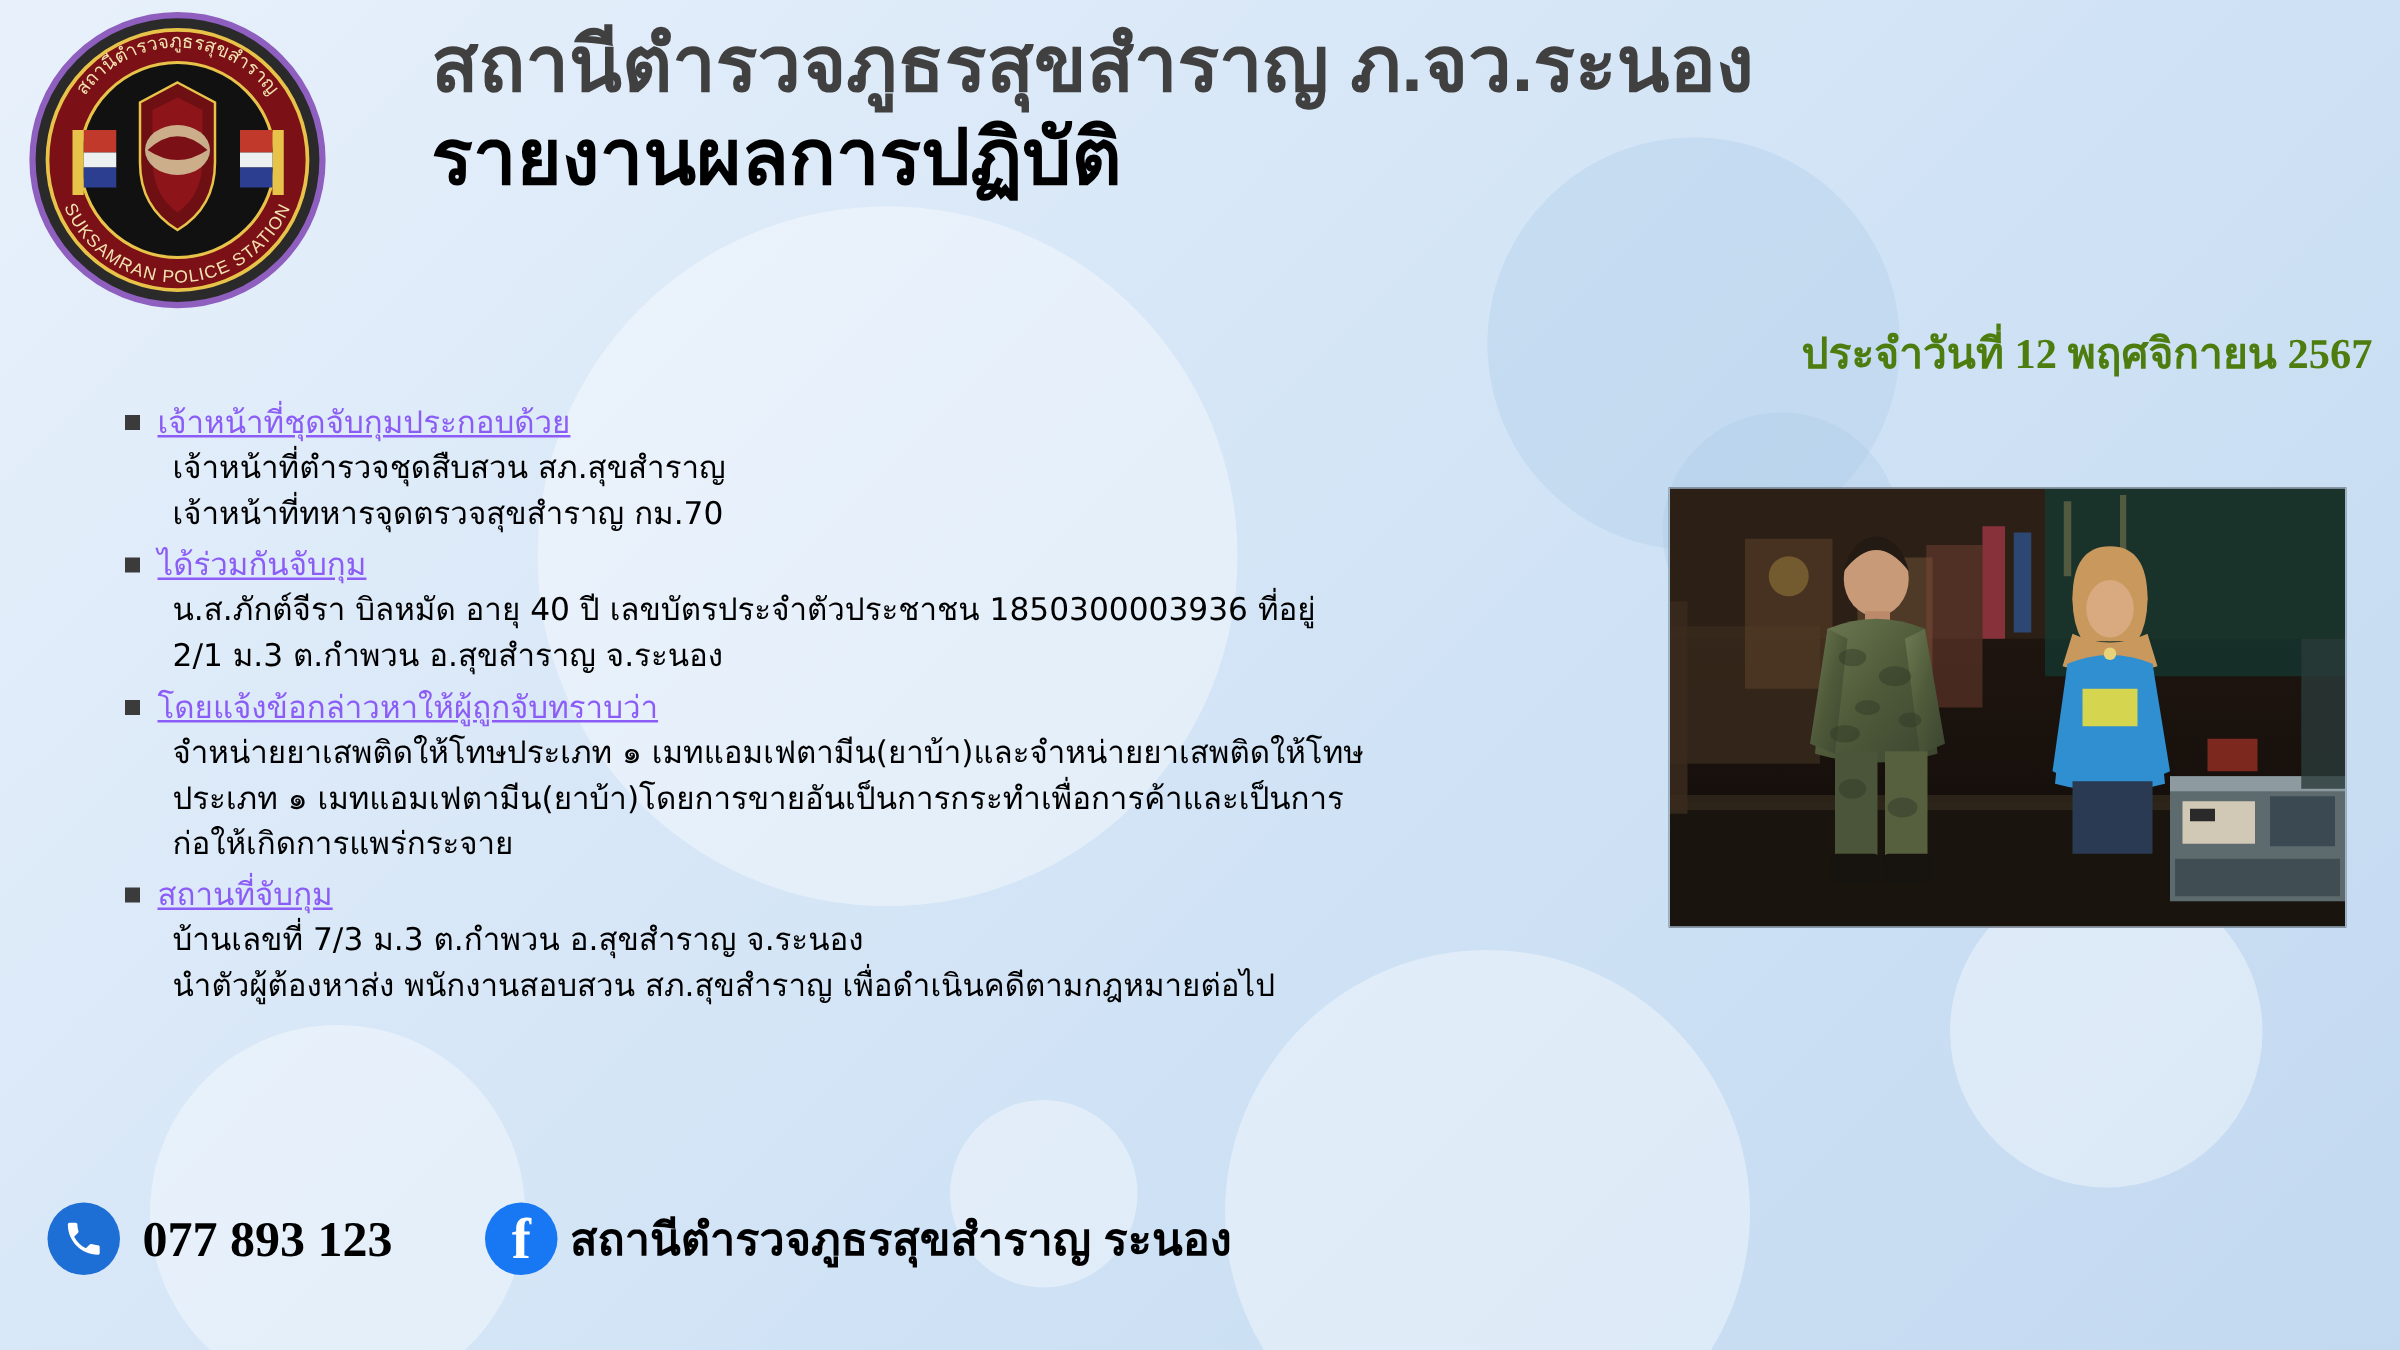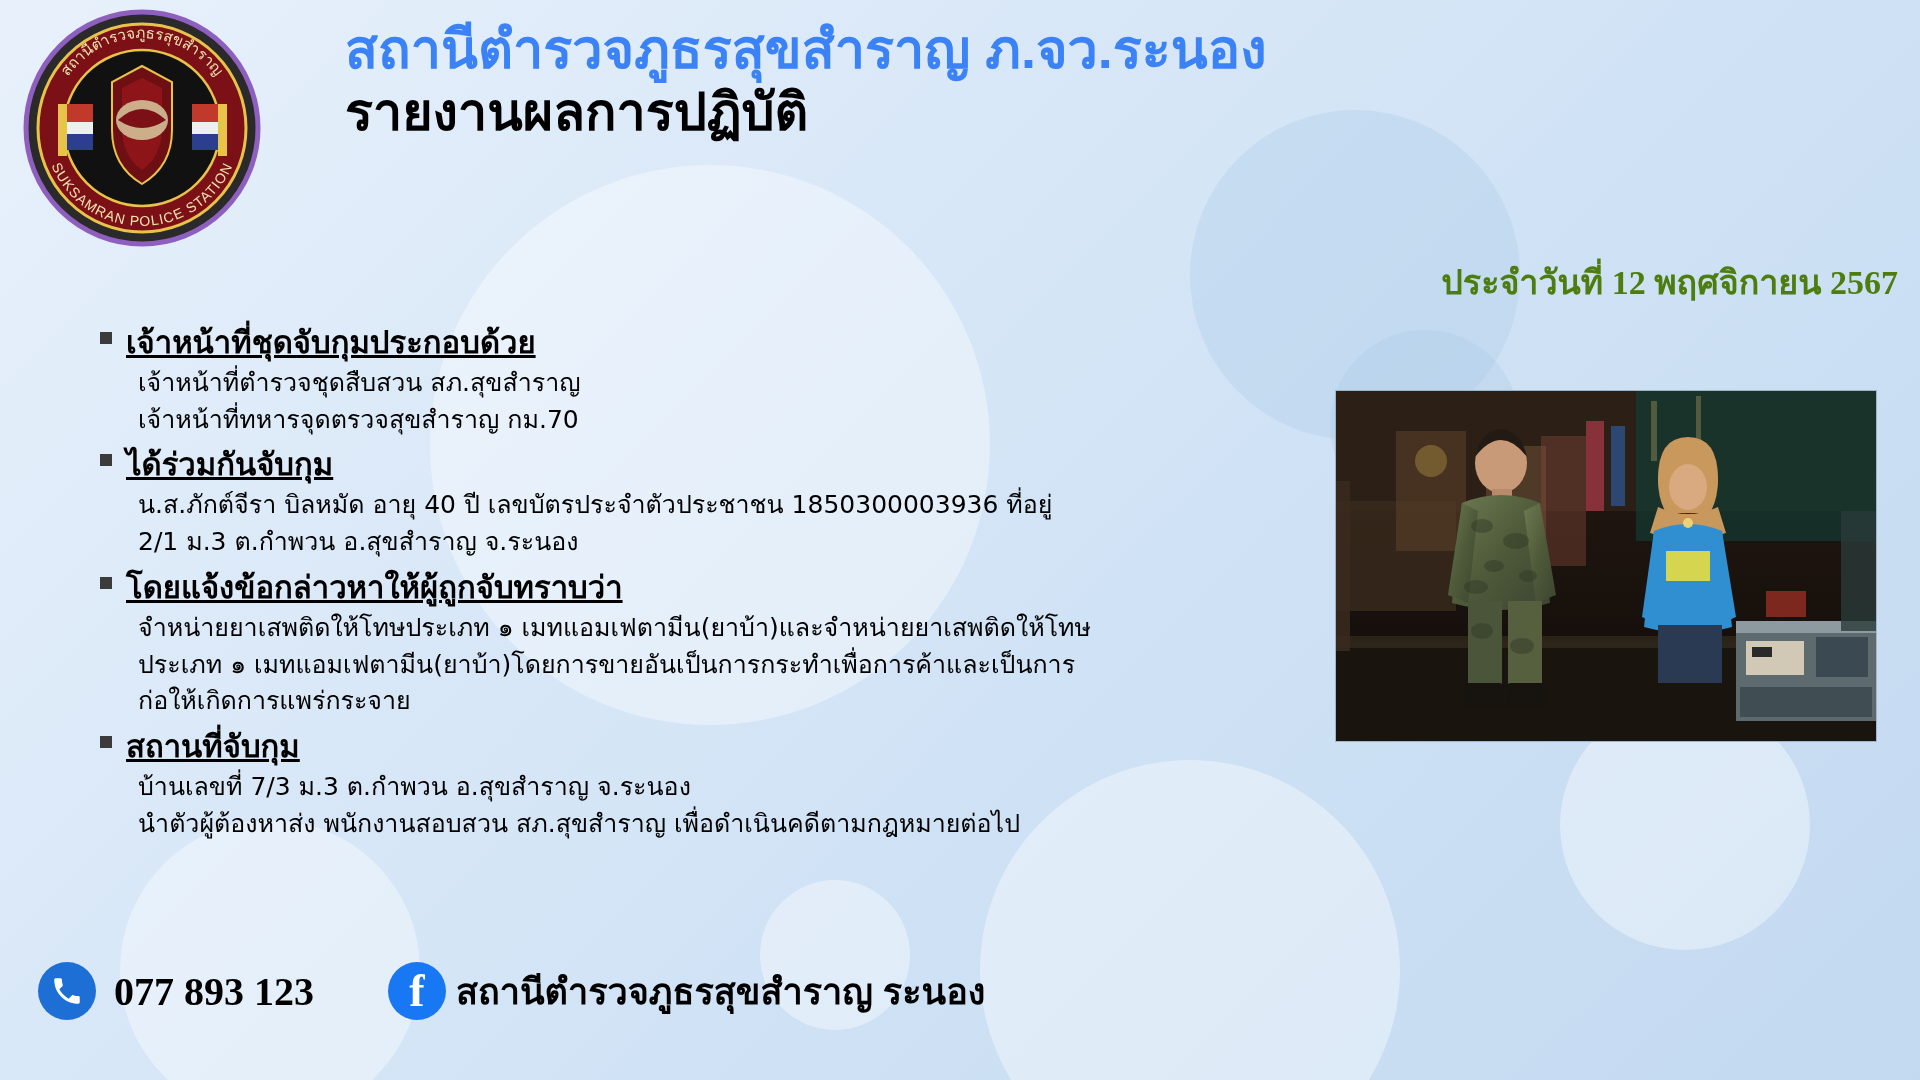--- a/index.html
+++ b/index.html
@@ -20,43 +20,43 @@
   .b5{width:190px;height:190px;left:1330px;top:330px;}
   .b6{width:150px;height:150px;left:760px;top:880px;}
   .b7{width:300px;height:300px;left:120px;top:820px;}
 
   
   .header{position:absolute;left:0;top:0;width:1920px;height:250px;}
   .logo{position:absolute;left:22px;top:8px;width:240px;height:240px;}
   .title-wrap{position:absolute;left:345px;top:20px;}
   .title{
     font-family:"Liberation Sans",sans-serif;
-    font-size:54px;font-weight:bold;color:#3b82f6;letter-spacing:0px;
+    font-size:62px;font-weight:bold;color:#404040;letter-spacing:0px;
     line-height:1.08;white-space:nowrap;
   }
   .subtitle{
     font-family:"Liberation Sans",sans-serif;
-    font-size:52px;font-weight:bold;color:#000;
+    font-size:62px;font-weight:bold;color:#000;
     margin-top:6px;line-height:1.1;white-space:nowrap;
   }
   .date{
     position:absolute;right:22px;top:255px;
     font-family:"Liberation Serif",serif;
     font-size:34px;font-weight:bold;color:#4d7c0f;white-space:nowrap;
   }
 
   
   .content{position:absolute;left:100px;top:320px;width:1100px;}
   .bullet-block{margin-bottom:4px;}
   .bhead{display:flex;align-items:flex-start;}
   .sq{
     width:12px;height:12px;background:#3b3b3b;margin-top:12px;margin-right:14px;flex:0 0 12px;
   }
   .bhead-text{
-    font-size:31px;font-weight:bold;color:#000000;text-decoration:underline;
+    font-size:25px;font-weight:normal;color:#8b5cf6;text-decoration:underline;
     line-height:1.45;
   }
   .line{
     font-size:25px;color:#000;line-height:1.47;margin-left:38px;
   }
 
   
   .photo{
     position:absolute;left:1335px;top:390px;width:540px;height:350px;
     border:1px solid #9fb4c7;overflow:hidden;background:#1b1410;

